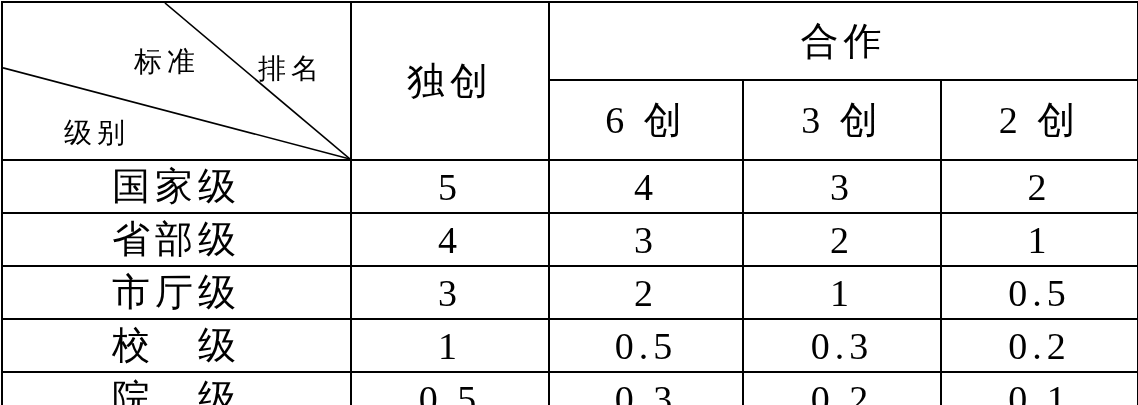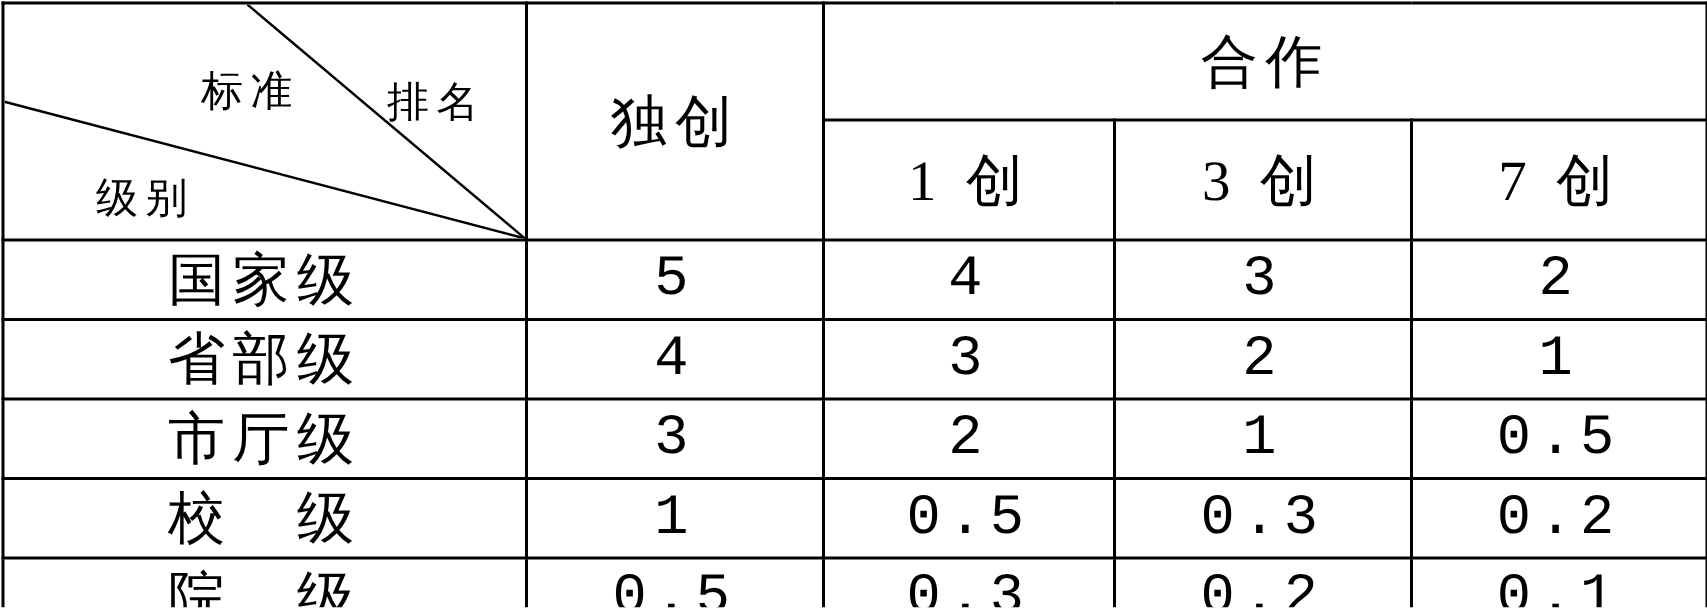--- a/index.html
+++ b/index.html
@@ -53,21 +53,21 @@
     font-size: 28px;
     letter-spacing: 5px;
     line-height: 1;
     white-space: nowrap;
   }
   .corner-label.criteria { left: 164px; top: 59px; }
   .corner-label.rank     { left: 288px; top: 66px; }
   .corner-label.level    { left: 94px;  top: 130px; }
   tr.hdr-row-1 { height: 78px; }
   tr.hdr-row-2 { height: 80px; }
-  tr.data-row  { height: 49px; font-family: Liberation Mono, monospace; }
+  tr.data-row  { height: 49px; }
   td.value-cell { letter-spacing: 6px; }
 </style>
 </head>
 <body>
 
 <div class="canvas">
   <table class="score-table">
     <colgroup>
       <col style="width:349px">
       <col style="width:198px">
@@ -83,23 +83,23 @@
             <line x1="0" y1="64" x2="345" y2="154" stroke="#000000" stroke-width="1.6"></line>
           </svg>
           <span class="corner-label criteria">标准</span>
           <span class="corner-label rank">排名</span>
           <span class="corner-label level">级别</span>
         </td>
         <td rowspan="2">独创</td>
         <td colspan="3">合作</td>
       </tr>
       <tr class="hdr-row-2">
-        <td>1 创</td>
+        <td>6 创</td>
         <td>3 创</td>
-        <td>7 创</td>
+        <td>2 创</td>
       </tr>
 
       <tr class="data-row">
         <td>国家级</td>
         <td class="value-cell">5</td>
         <td class="value-cell">4</td>
         <td class="value-cell">3</td>
         <td class="value-cell">2</td>
       </tr>
       <tr class="data-row">

